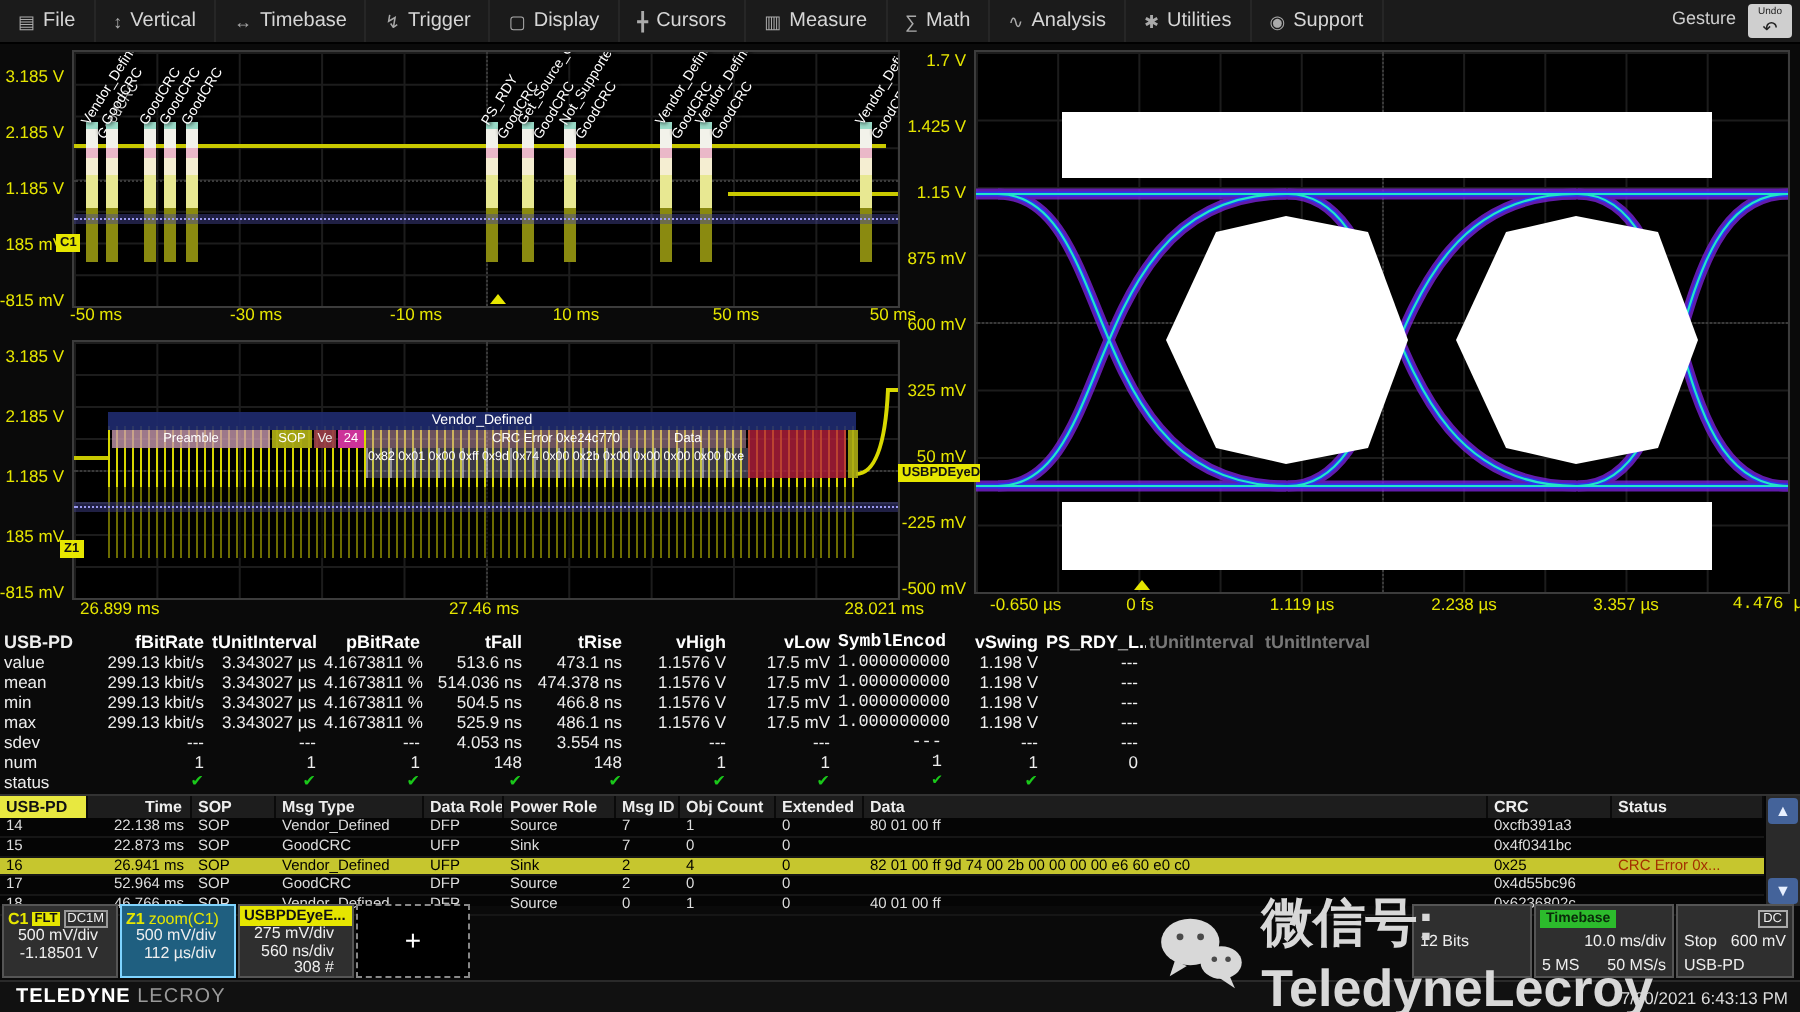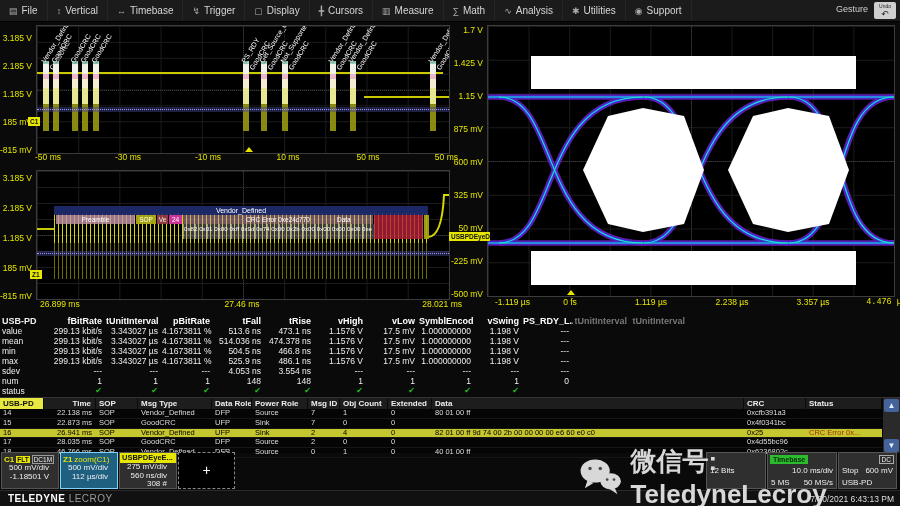--- a/index.html
+++ b/index.html
@@ -348,21 +348,21 @@
         <rect x="43" y="30" width="325" height="33"></rect>
         <rect x="43" y="225" width="325" height="34"></rect>
         <polygon points="95,144 120,90 155,82 196,90 216,144 196,198 155,206 120,198"></polygon>
         <polygon points="240,144 265,90 300,82 341,90 361,144 341,198 300,206 265,198"></polygon>
       </g>
     </svg>
     <div class="trigmark" style="left:79px;top:264px;"></div>
   </div>
   <div class="chbadge" style="left:449px;top:232px;width:37px;overflow:hidden;">USBPDEyeDia</div>
   <div class="xrow" style="left:487px;top:297px;width:406px;">
-    <span class="xlab start" style="left: 8px;">-1.119 µs</span>
+    <span class="xlab start" style="left: 8px;">-0.650 µs</span>
       <span class="xlab" style="left: 83px;">0 fs</span>
       <span class="xlab" style="left: 164px;">1.119 µs</span>
       <span class="xlab" style="left: 245px;">2.238 µs</span>
       <span class="xlab" style="left: 326px;">3.357 µs</span>
       <span class="xlab end" style="left: 404px; font-family: Liberation Mono, monospace;">4.476 µs</span>
   </div>
 
   <div class="measure">
     <div class="mlabels">
       <span class="mc-h">USB-PD</span>
@@ -437,21 +437,21 @@
       <div class="mcol" style="width: 52px;">
         <span class="mc-h">vLow</span>
         <span>17.5 mV</span>
         <span>17.5 mV</span>
         <span>17.5 mV</span>
         <span>17.5 mV</span>
         <span>---</span>
         <span>1</span>
         <span class="chk">✔</span>
       </div>
-      <div class="mcol" style="width: 56px;">
+      <div class="mcol" style="width: 56px; font-family: Liberation Mono, monospace;">
         <span class="mc-h">SymblEncod</span>
         <span>1.000000000</span>
         <span>1.000000000</span>
         <span>1.000000000</span>
         <span>1.000000000</span>
         <span>---</span>
         <span>1</span>
         <span class="chk">✔</span>
       </div>
       <div class="mcol" style="width: 48px;">
@@ -548,21 +548,21 @@
         <span class="c5">Sink</span>
         <span class="c6">2</span>
         <span class="c7">4</span>
         <span class="c8">0</span>
         <span class="c9">82 01 00 ff 9d 74 00 2b 00 00 00 00 e6 60 e0 c0</span>
         <span class="c10">0x25</span>
         <span class="c11">CRC Error 0x...</span>
       </div>
       <div class="drow">
         <span class="c0">17</span>
-        <span class="c1">28.035 ms</span>
+        <span class="c1">52.964 ms</span>
         <span class="c2">SOP</span>
         <span class="c3">GoodCRC</span>
         <span class="c4">DFP</span>
         <span class="c5">Source</span>
         <span class="c6">2</span>
         <span class="c7">0</span>
         <span class="c8">0</span>
         <span class="c9"></span>
         <span class="c10">0x4d55bc96</span>
         <span class="c11"></span>

